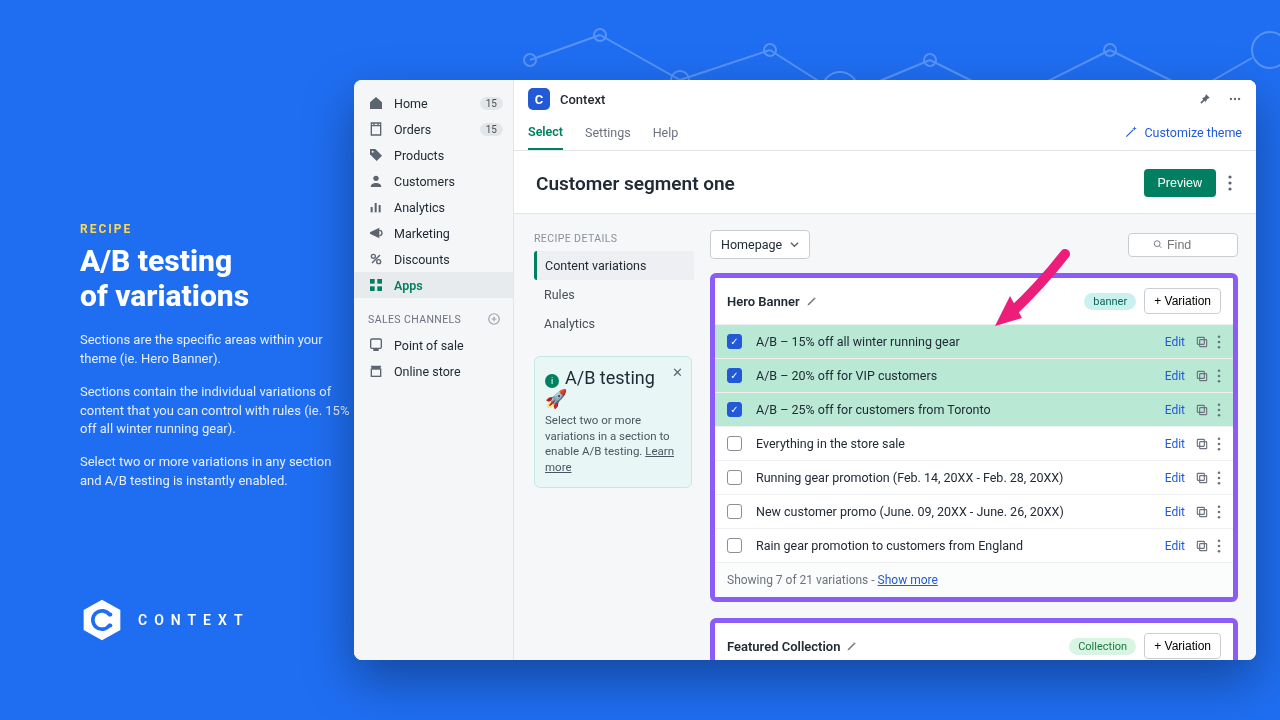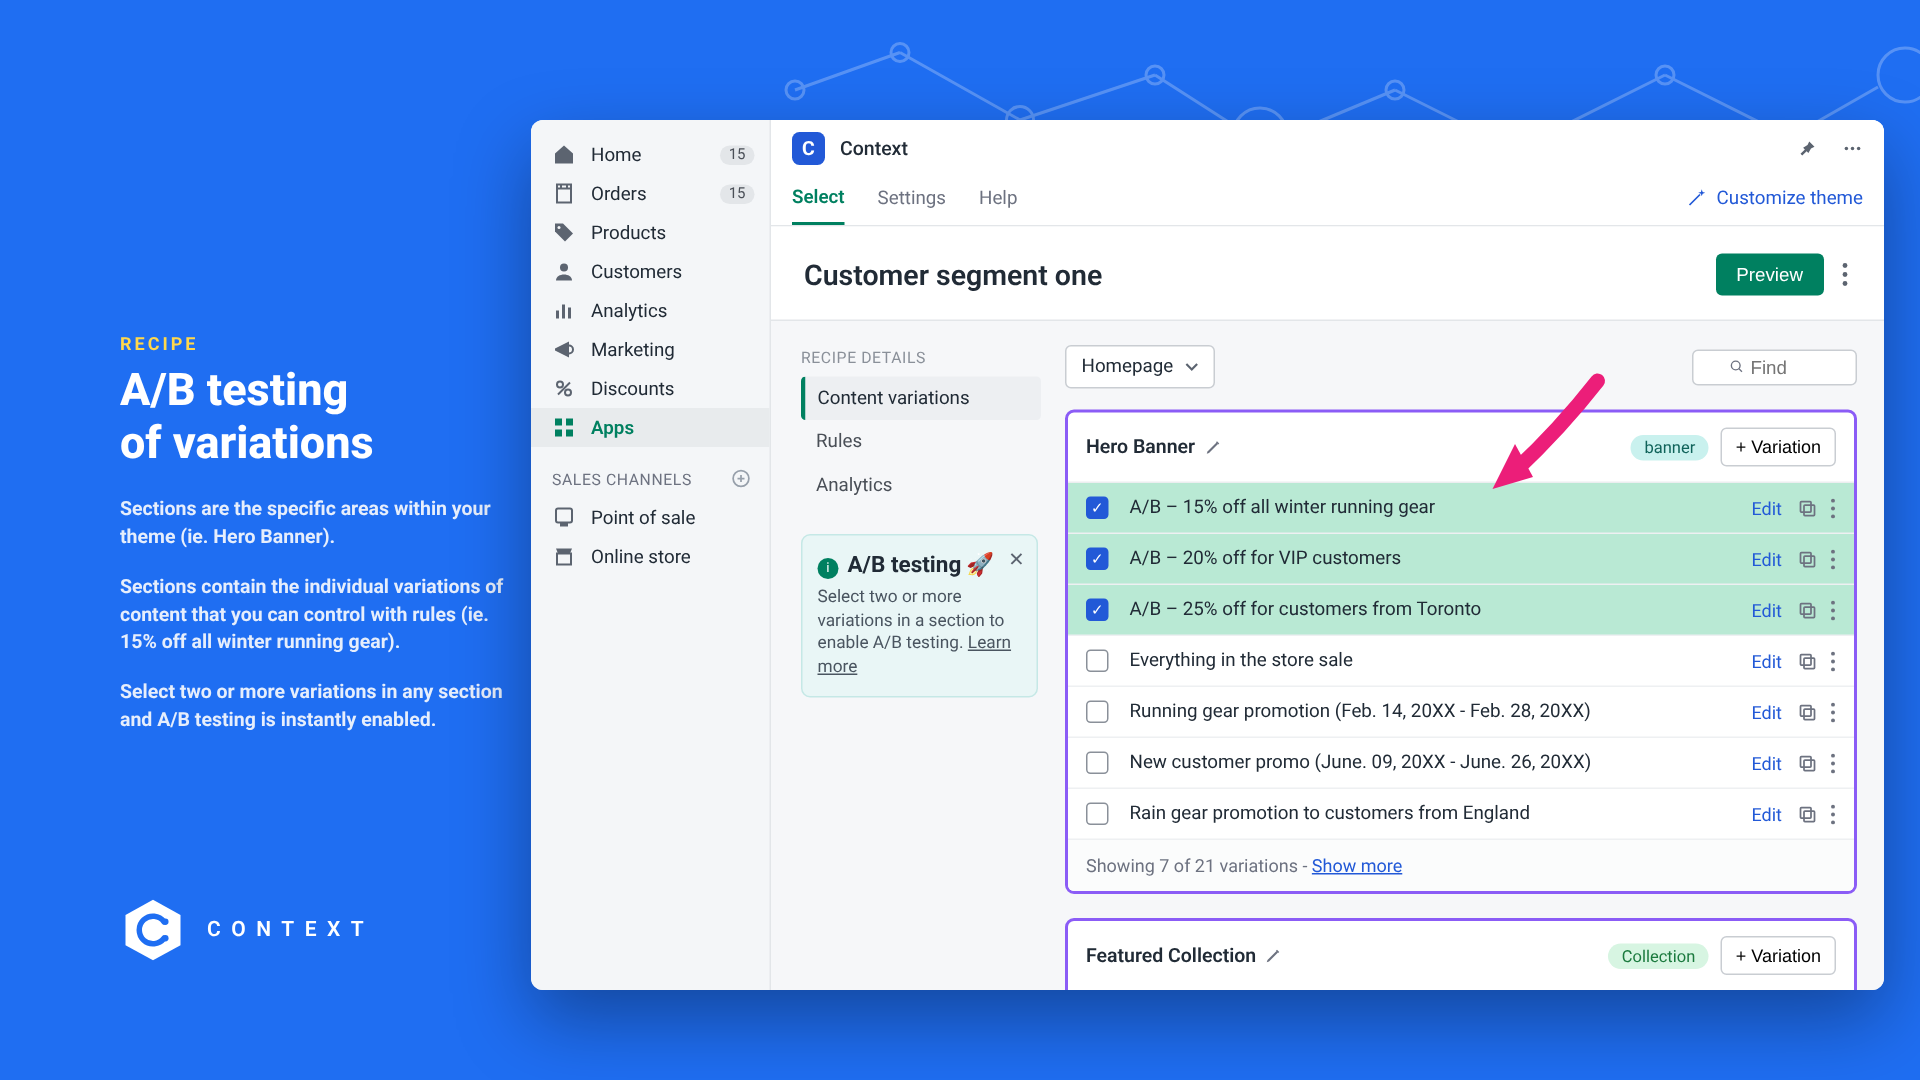--- a/index.html
+++ b/index.html
@@ -15,21 +15,21 @@
   
   .bg-deco { position:absolute; inset:0; opacity:0.25; pointer-events:none; }
   .bg-deco svg { position:absolute; }
 
   
   .promo {
     position: absolute; left: 80px; top: 222px; width: 270px; color: #fff;
   }
   .promo .eyebrow { color:#ffd84c; font-weight:700; letter-spacing:2px; font-size:12px; margin-bottom:8px;}
   .promo h1 { font-size:30px; font-weight:800; line-height:1.15; margin-bottom:18px;}
-  .promo p { font-size:13px; line-height:1.45; margin-bottom:14px; color:#e6eefc;font-weight:bold;}
+  .promo p { font-size:13px; line-height:1.45; margin-bottom:14px; color:#e6eefc;}
   .brand { position:absolute; left:80px; bottom:78px; display:flex; align-items:center; gap:14px; color:#fff;}
   .brand svg { width:44px; height:44px;}
   .brand span { letter-spacing:7px; font-size:14px; font-weight:600;}
 
   
   .app {
     position:absolute; top:80px; left:354px; width:902px; height:580px;
     background:#f4f6f8; border-radius:8px; overflow:hidden;
     box-shadow:0 20px 50px rgba(0,0,0,.35);
     display:flex;
@@ -57,32 +57,32 @@
   .btn-primary { background:#008060; color:#fff; border:none; border-radius:4px; padding:7px 14px; font-size:12.5px; cursor:pointer;}
   .dots-v { padding:4px 2px; color:#5c6470; cursor:pointer;}
 
   .content { flex:1; display:flex; min-height:0;}
   .leftcol { width:190px; padding:18px 10px 10px 20px;}
   .details-hd { font-size:10.5px; color:#8a9099; letter-spacing:.4px; margin-bottom:6px;}
   .det-item { padding:7px 10px; font-size:12.5px; color:#4a4f57; border-radius:3px; cursor:pointer;}
   .det-item.active { background:#edeff2; border-left:3px solid #008060; padding-left:8px; color:#212b36;}
   .callout { margin:18px 2px 0 0; background:#e9f6f6; border:1px solid #c5e8e6; border-radius:6px; padding:10px 10px 12px; position:relative;}
   .callout .info { width:14px; height:14px; border-radius:50%; background:#008060; color:#fff; font-size:9px; display:inline-flex; align-items:center; justify-content:center; margin-right:6px;}
-  .callout .ttl{font-weight:700; font-size:15px;}
+  .callout .ttl{font-weight:400; font-size:18px;}
   .callout .body{font-size:11.5px; color:#4a5560; margin-top:4px; line-height:1.35;}
   .callout .learn{text-decoration:underline; cursor:pointer;}
   .callout .close{position:absolute; top:8px; right:8px; color:#5c6470; cursor:pointer;}
 
   .rightcol { flex:1; padding:16px 18px 0 6px; overflow:auto; min-width:0;}
   .toolbar { display:flex; align-items:center; gap:10px; margin-bottom:14px;}
   .dropdown { background:#fff; border:1px solid #c9cdd2; border-radius:4px; padding:6px 10px; display:flex; align-items:center; gap:8px; font-size:12.5px; cursor:pointer;}
   .search { margin-left:auto; background:#fff; border:1px solid #c9cdd2; border-radius:4px; display:flex; align-items:center; padding:4px 24px; width:110px;}
   .search input{border:none; outline:none; width:100%; font-size:12.5px;}
 
-  .card { background:#fff; border:2px solid #8b5cf6; border-radius:6px; margin-bottom:16px; overflow:hidden;}
+  .card { background:#fff; border:5px solid #8b5cf6; border-radius:6px; margin-bottom:16px; overflow:hidden;}
   .card-hd { display:flex; align-items:center; padding:10px 12px; border-bottom:1px solid #eceef0;}
   .card-hd .name{font-weight:600; font-size:13px;}
   .pencil{color:#6d7280; margin-left:6px; cursor:pointer;}
   .tag { margin-left:auto; background:#c9f1ee; color:#10635a; font-size:11px; border-radius:10px; padding:2px 9px;}
   .tag.collection{background:#d7f5e2; color:#1b7a3e;}
   .btn-outline { margin-left:8px; background:#fff; border:1px solid #c9cdd2; border-radius:4px; padding:5px 9px; font-size:12px; cursor:pointer;}
 
   .row { display:flex; align-items:center; padding:9px 12px; border-bottom:1px solid #eef0f2; font-size:12.5px;}
   .row:last-child{border-bottom:none;}
   .row.sel { background:#b9e9d4;}

